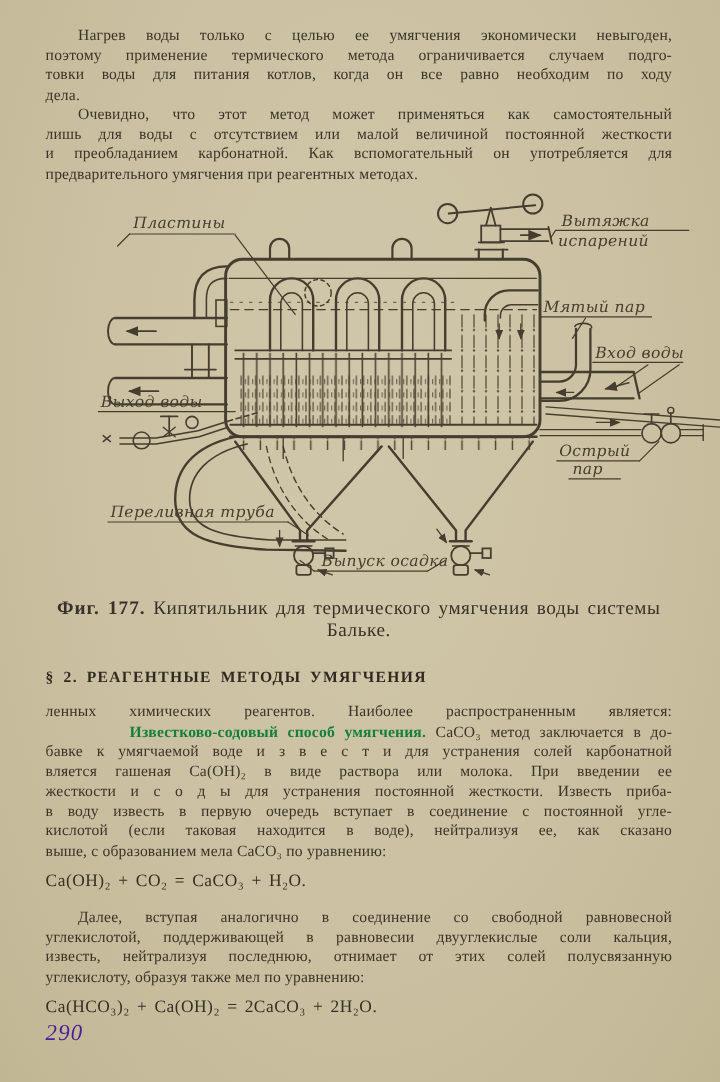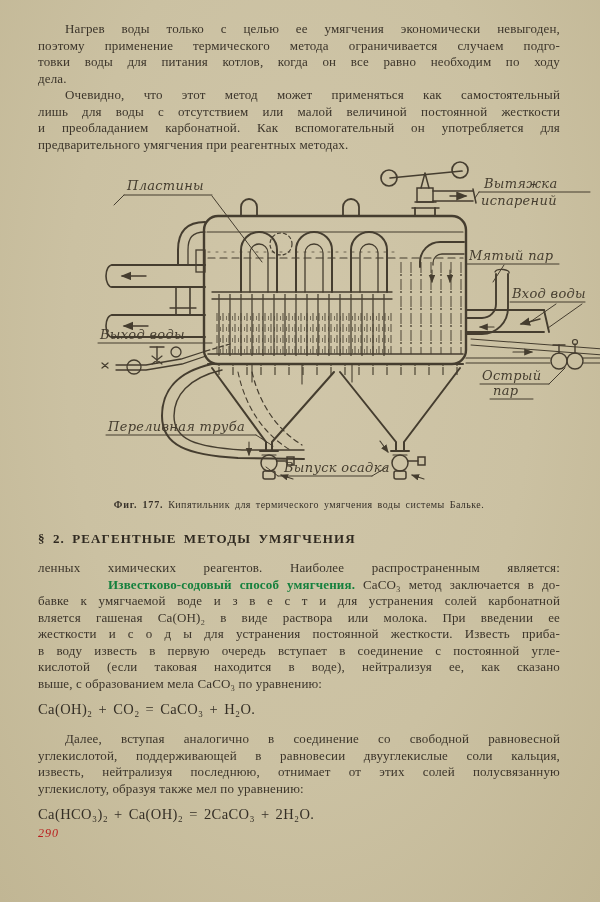--- a/index.html
+++ b/index.html
@@ -9,28 +9,28 @@
     font-family:"Liberation Serif","DejaVu Serif",serif;
     color:#3b342a;
     overflow:hidden;
   }
   .page{box-sizing:border-box;width:600px;height:902px;padding:21px 40px 0 38px;position:relative;}
   .para{font-size:13px;line-height:16.5px;letter-spacing:.15px;}
   .para .line{text-align:justify;text-align-last:justify;white-space:normal;}
   .para .line.last{text-align-last:left;}
   .para .line.first{text-indent:27px;}
   .para b{color:#15803d;margin-left:43px;}
-  .figure{margin:5px 0 0 -38px;width:556px;height:330px;position:relative;padding-left:16px;}
+  .figure{margin:5px 0 0 -38px;width:556px;height:330px;position:relative;}
   .figure svg{display:block;}
-  .caption{margin-top:11px;text-align:center;font-size:10px;letter-spacing:.45px;word-spacing:2px;color:#38322a;}
+  .caption{margin-top:11px;text-align:center;font-size:16px;letter-spacing:.45px;word-spacing:2px;color:#38322a;}
   .caption b{letter-spacing:.8px;}
   .heading{margin-top:21px;font-size:13px;font-weight:bold;letter-spacing:1.1px;word-spacing:3px;color:#302a21;}
   .sp1{margin-top:13px;}
   .equation{margin:9px 0 3px 0;text-align:left;font-size:14.5px;letter-spacing:.4px;word-spacing:2px;color:#352f26;}
-  .page-number{margin-top:2px;font-style:italic;font-size:12px;letter-spacing:1px;color:#b91c1c;}
+  .page-number{margin-top:2px;font-style:italic;font-size:19px;letter-spacing:1px;color:#4c1d95;}
   svg text{font-family:"DejaVu Serif","Liberation Serif",serif;font-style:italic;font-size:13px;fill:#453d2f;letter-spacing:.3px;}
 </style>
 </head>
 <body>
 
 <div class="page">
 
   <div class="para">
       <div class="line first"><span>Нагрев воды только с целью ее умягчения экономически невыгоден,</span></div>
       <div class="line"><span>поэтому применение термического метода ограничивается случаем подго-</span></div>

